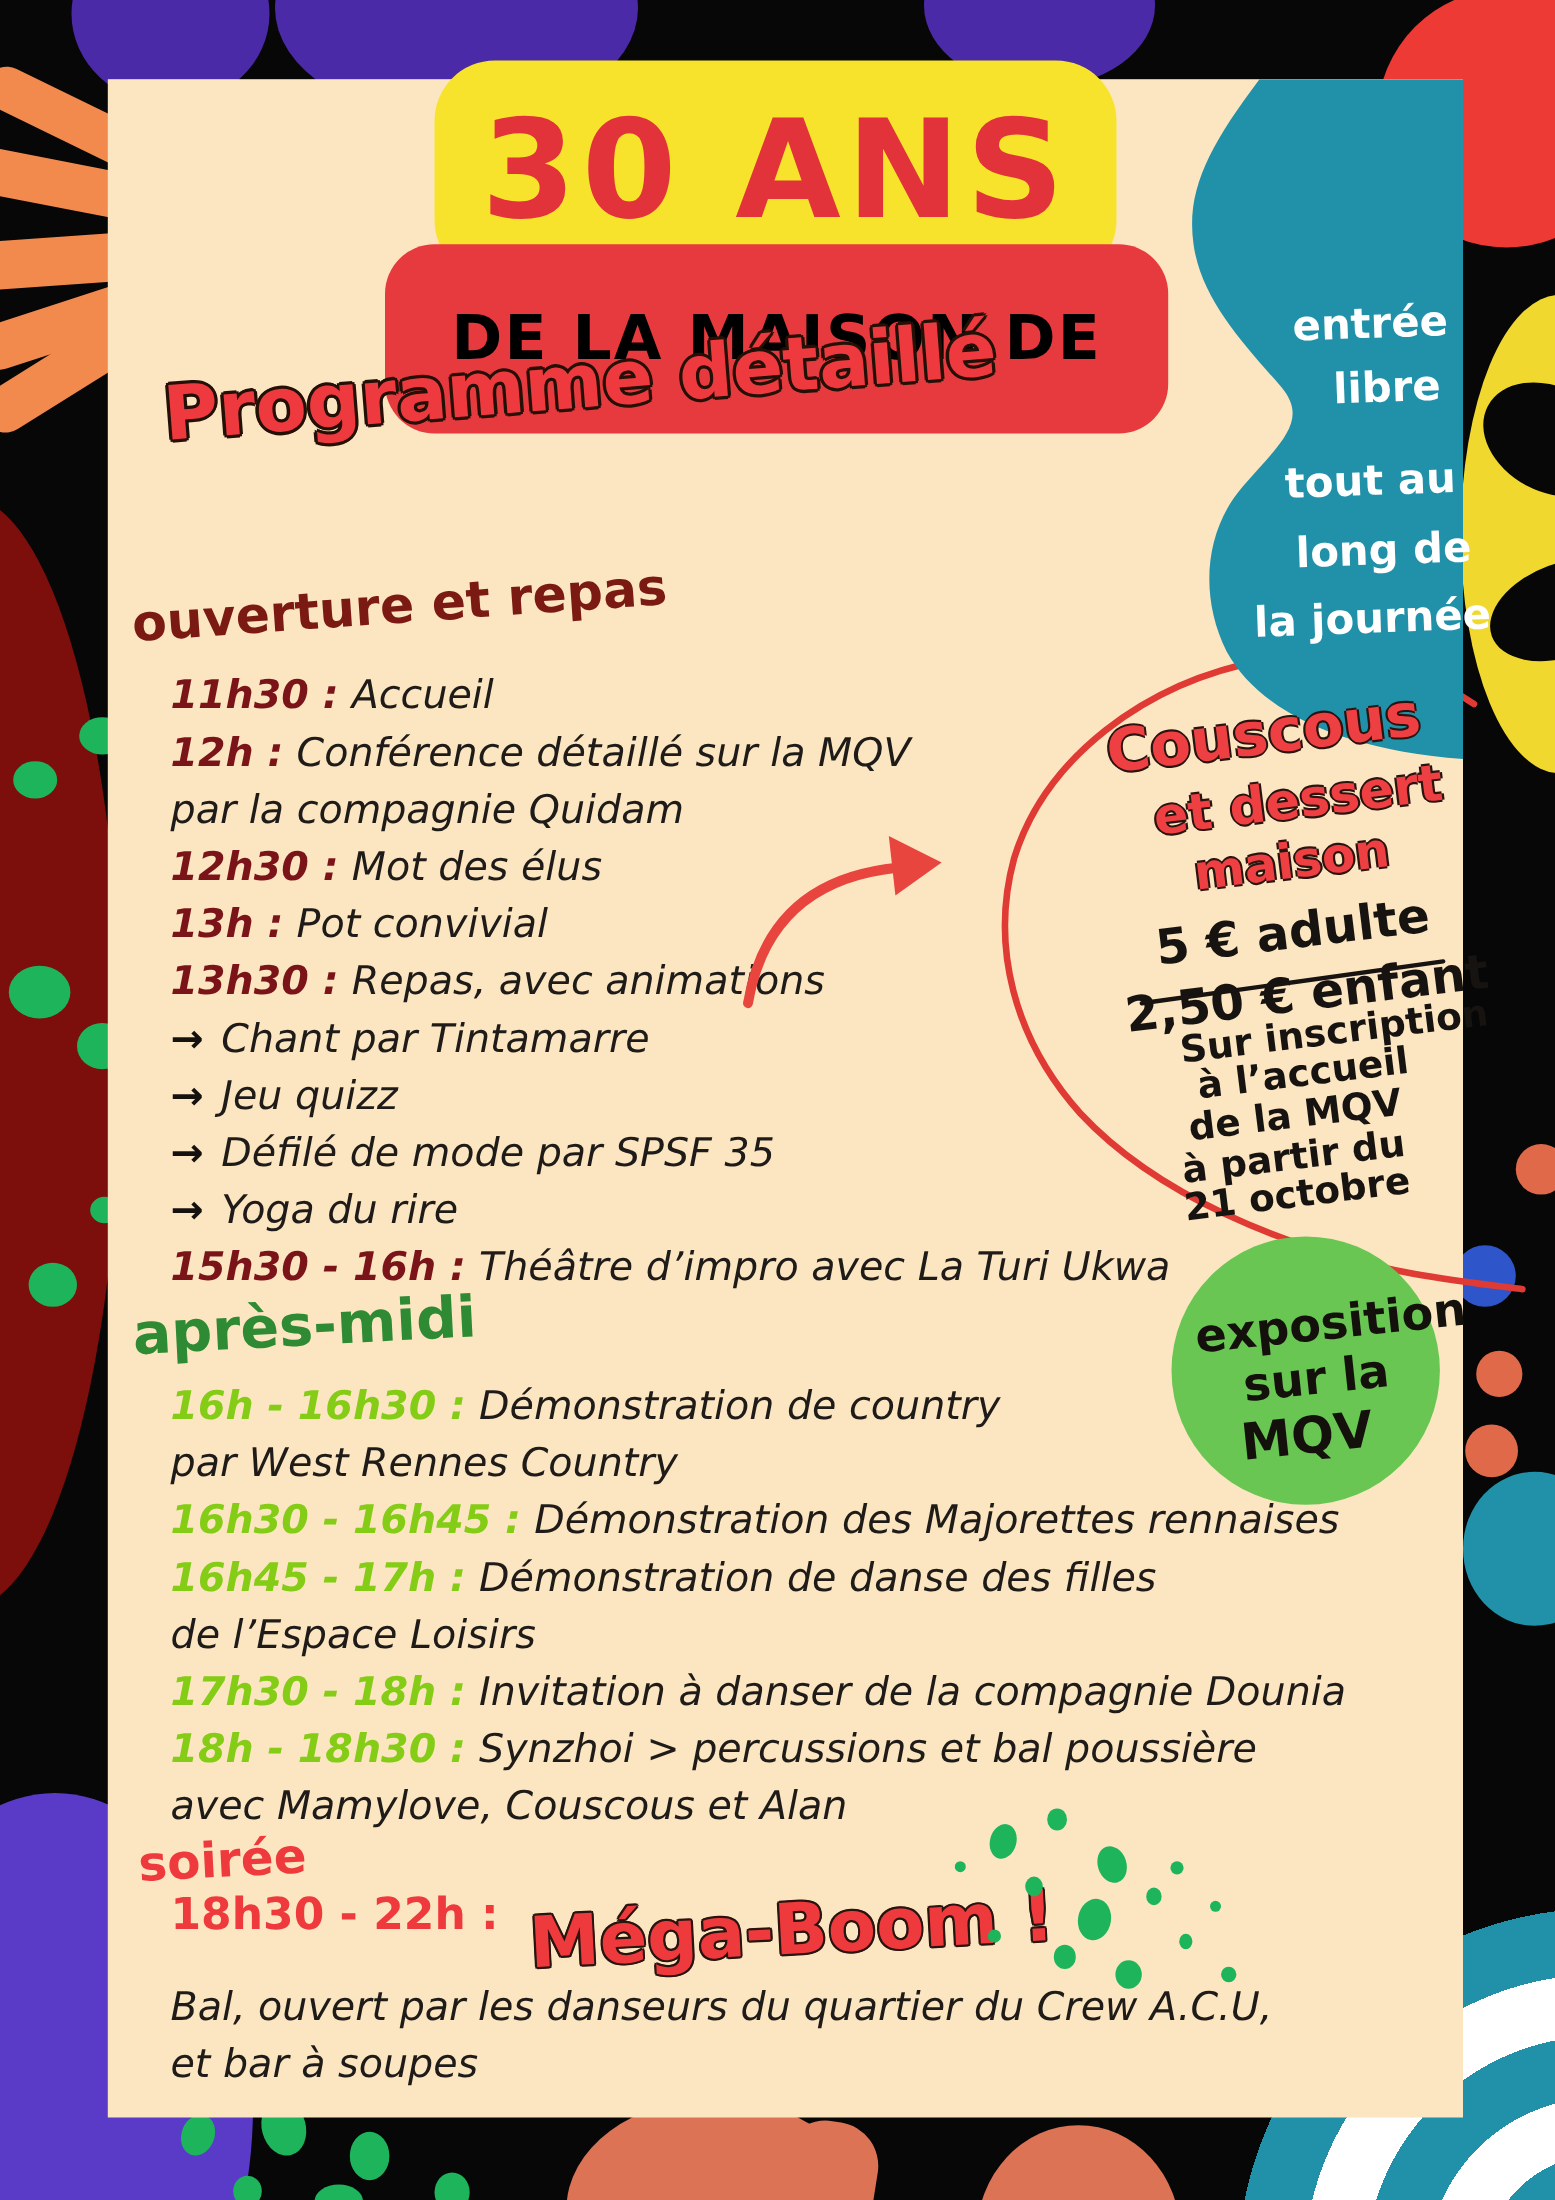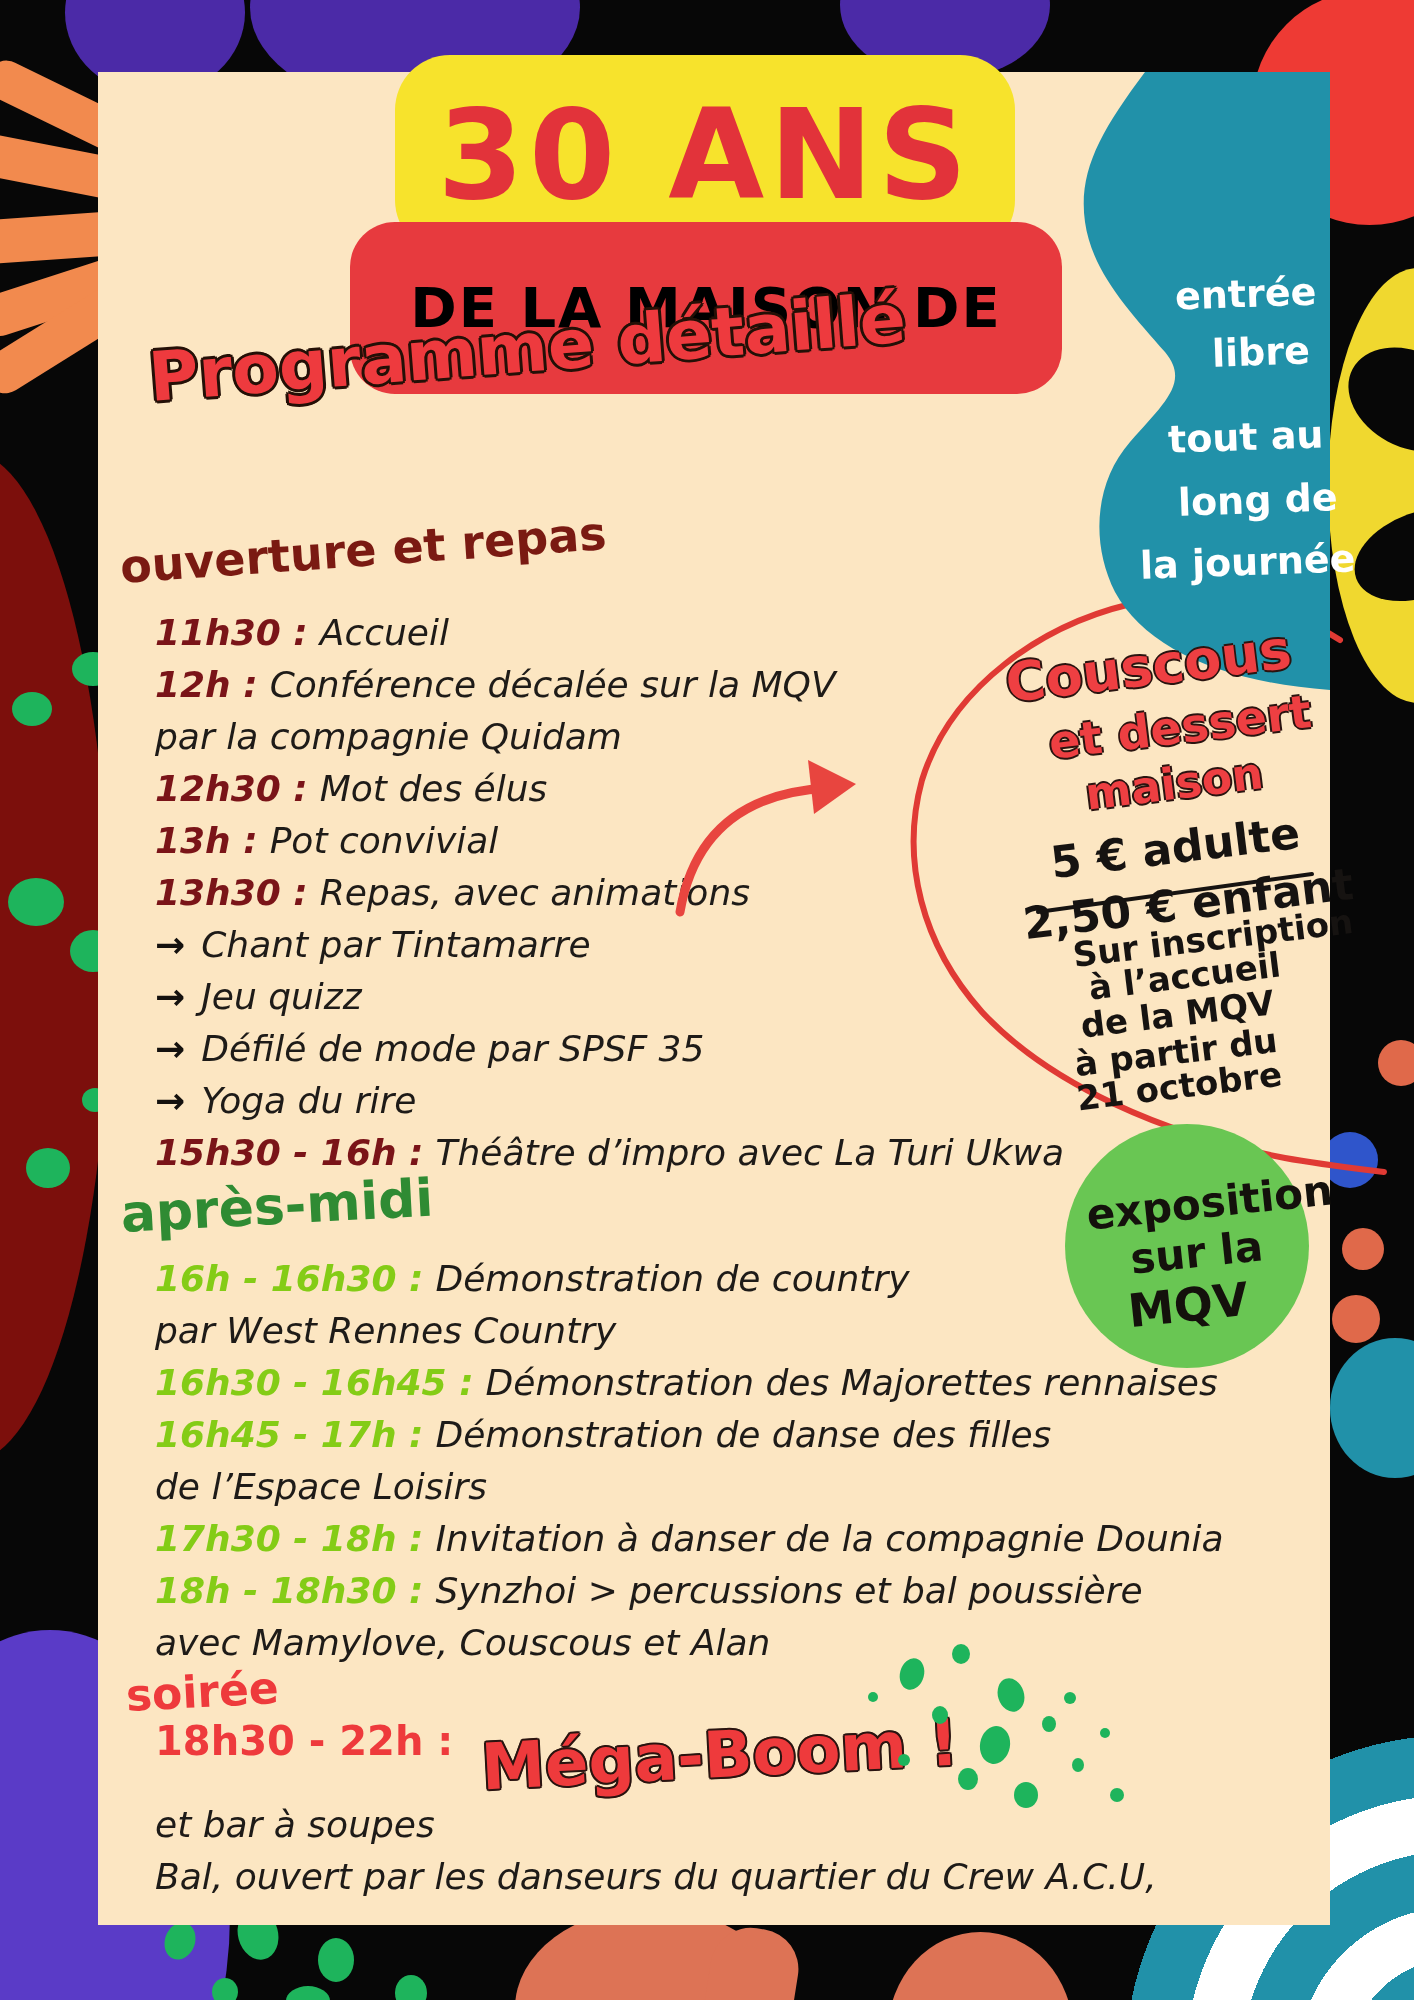--- a/index.html
+++ b/index.html
@@ -127,21 +127,21 @@
   <div id="badge-red">
     <div>DE LA MAISON DE</div>
   </div>
 
   <div id="main-heading">Programme détaillé</div>
   <div id="sec1-title">ouverture et repas</div>
 
   <div id="program">
     <div class="sec1">
       <div class="line"><span class="time">11h30 :</span><span>Accueil</span></div>
-      <div class="line"><span class="time">12h :</span><span>Conférence décalée sur la MQV</span></div>
+      <div class="line"><span class="time">12h :</span><span>Conférence détaillé sur la MQV</span></div>
       <div class="line"><span>par la compagnie Quidam</span></div>
       <div class="line"><span class="time">12h30 :</span><span>Mot des élus</span></div>
       <div class="line"><span class="time">13h :</span><span>Pot convivial</span></div>
       <div class="line"><span class="time">13h30 :</span><span>Repas, avec animations</span></div>
       <div class="line"><span class="arrow">→</span><span>Chant par Tintamarre</span></div>
       <div class="line"><span class="arrow">→</span><span>Jeu quizz</span></div>
       <div class="line"><span class="arrow">→</span><span>Défilé de mode par SPSF 35</span></div>
       <div class="line"><span class="arrow">→</span><span>Yoga du rire</span></div>
       <div class="line"><span class="time">15h30 - 16h :</span><span>Théâtre d’impro avec La Turi Ukwa</span></div>
     </div>
@@ -159,22 +159,22 @@
       <div class="line"><span>avec Mamylove, Couscous et Alan</span></div>
     </div>
 
     <div class="hdr3">soirée</div>
 
     <div>
       <div id="mega-line">
         <span id="mega-time">18h30 - 22h :</span>
         <span id="mega-name" class="outline-dark">Méga-Boom !</span>
       </div>
+      <div class="line"><span>Bal, ouvert par les danseurs du quartier du Crew A.C.U,</span></div>
       <div class="line"><span>et bar à soupes</span></div>
-      <div class="line"><span>Bal, ouvert par les danseurs du quartier du Crew A.C.U,</span></div>
     </div>
   </div>
 
   <div class="gdot" style="left:900px;top:1658px;width:24px;height:32px;transform:rotate(15deg);"></div>
   <div class="gdot" style="left:952px;top:1644px;width:18px;height:20px;"></div>
   <div class="gdot" style="left:998px;top:1678px;width:26px;height:34px;transform:rotate(-18deg);"></div>
   <div class="gdot" style="left:932px;top:1706px;width:16px;height:18px;"></div>
   <div class="gdot" style="left:980px;top:1726px;width:30px;height:38px;transform:rotate(10deg);"></div>
   <div class="gdot" style="left:1042px;top:1716px;width:14px;height:16px;"></div>
   <div class="gdot" style="left:898px;top:1754px;width:12px;height:12px;"></div>

